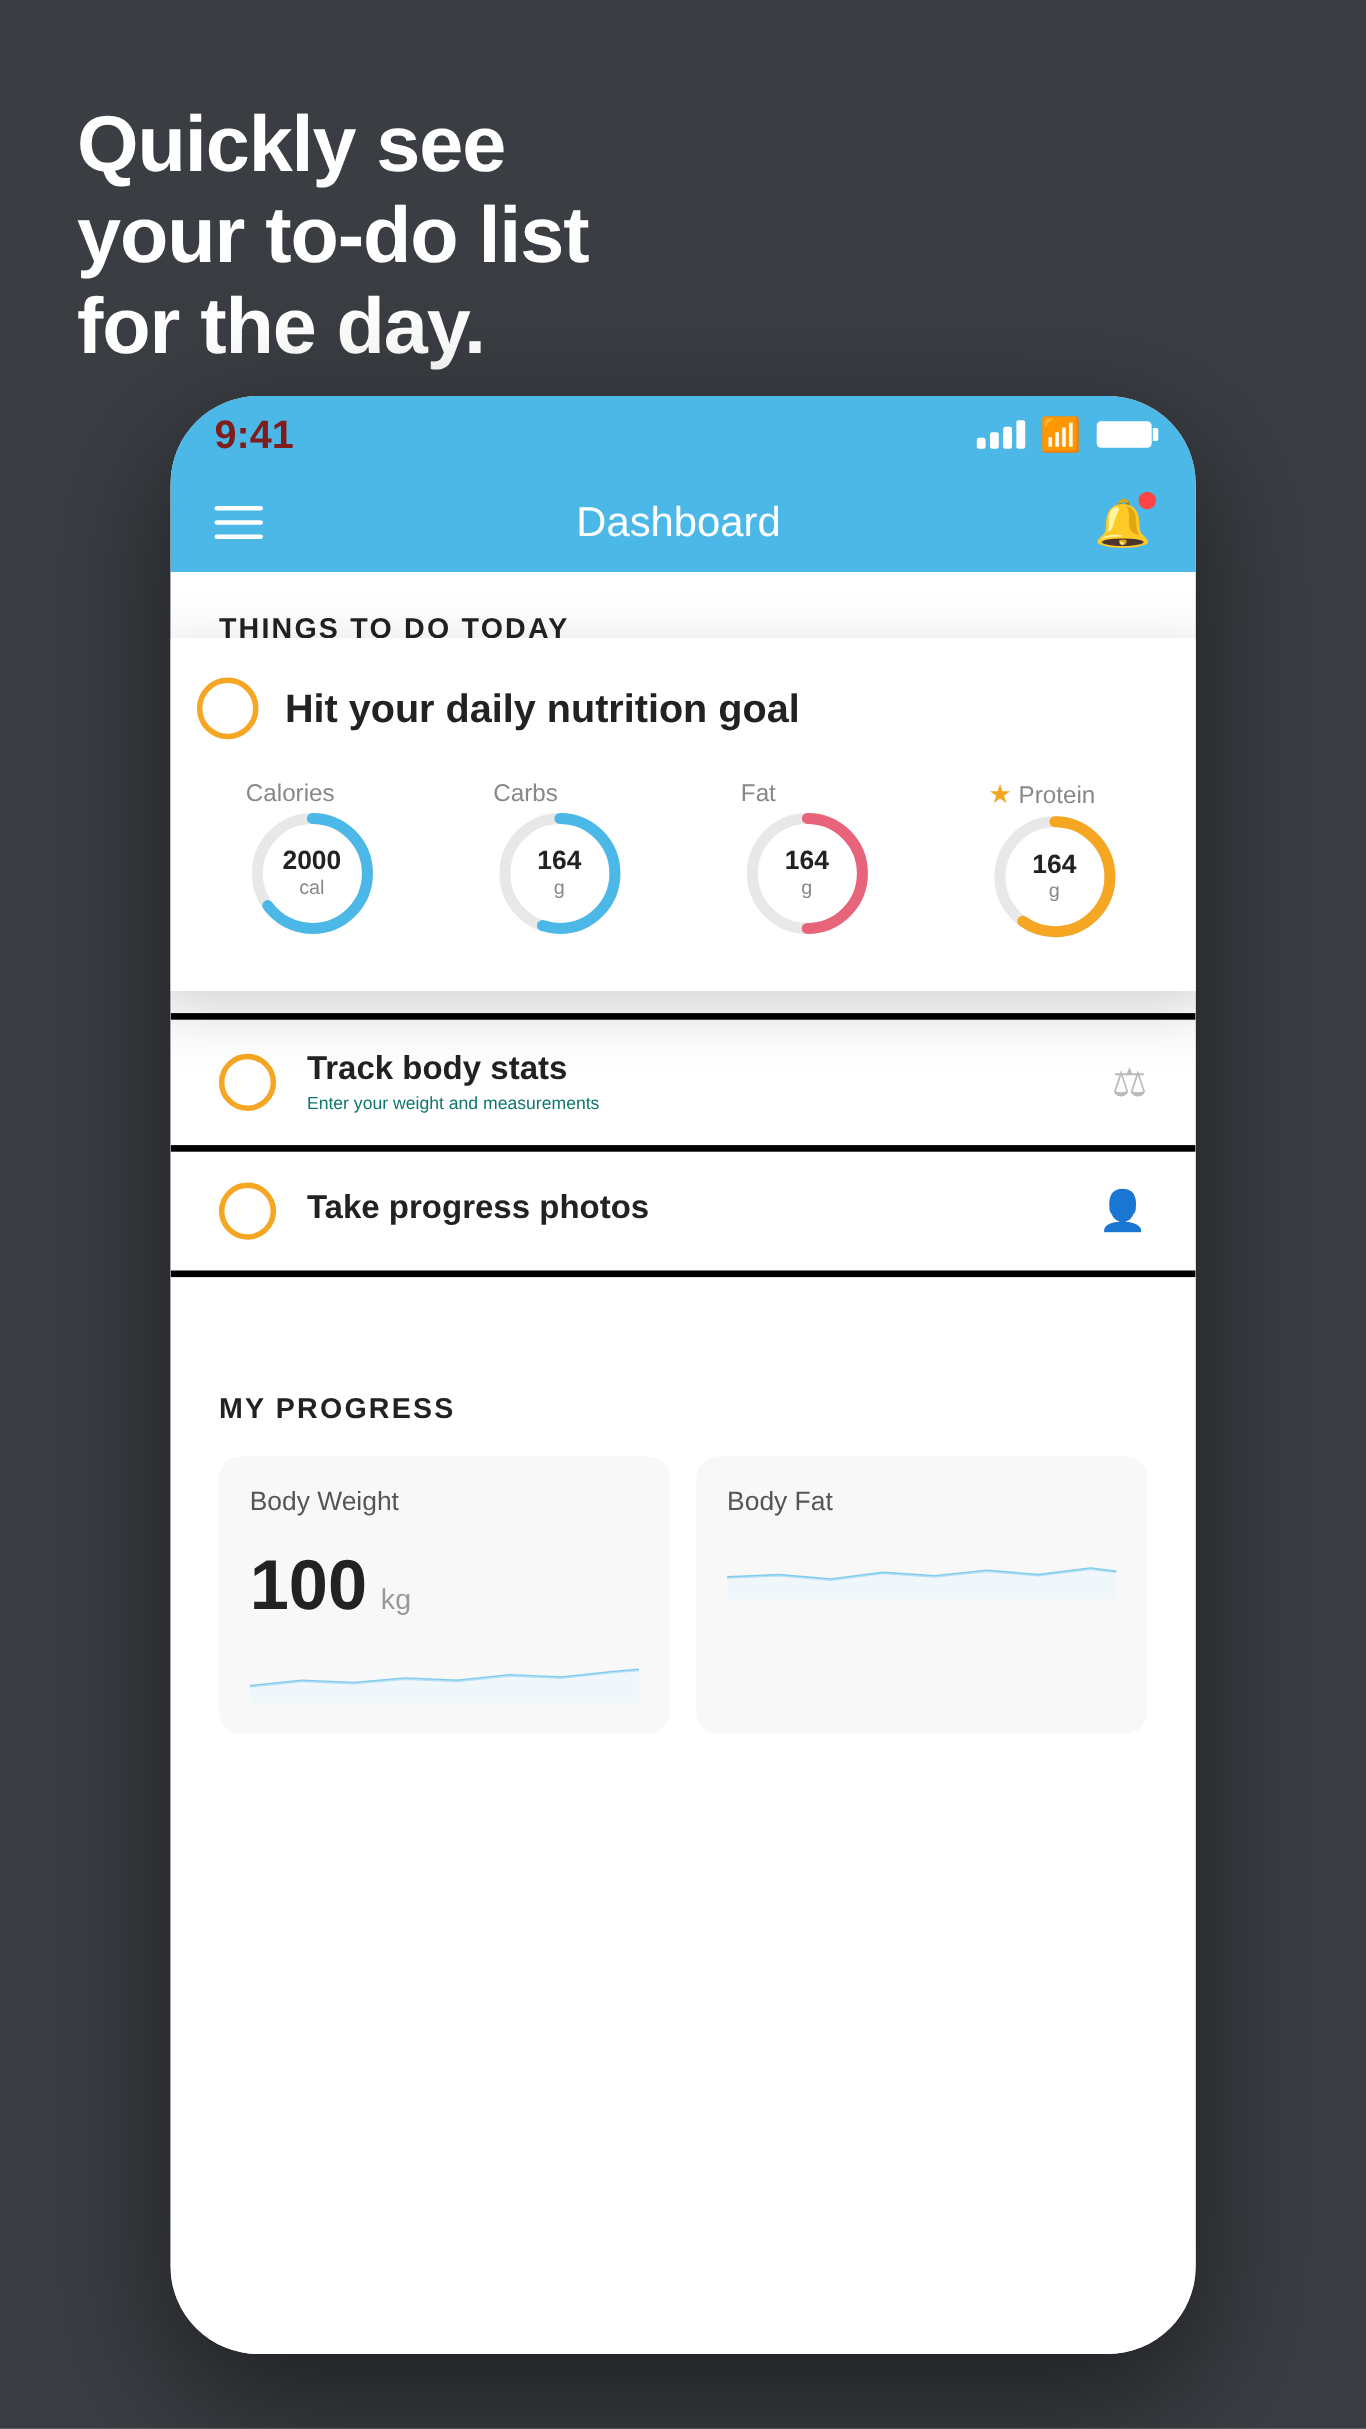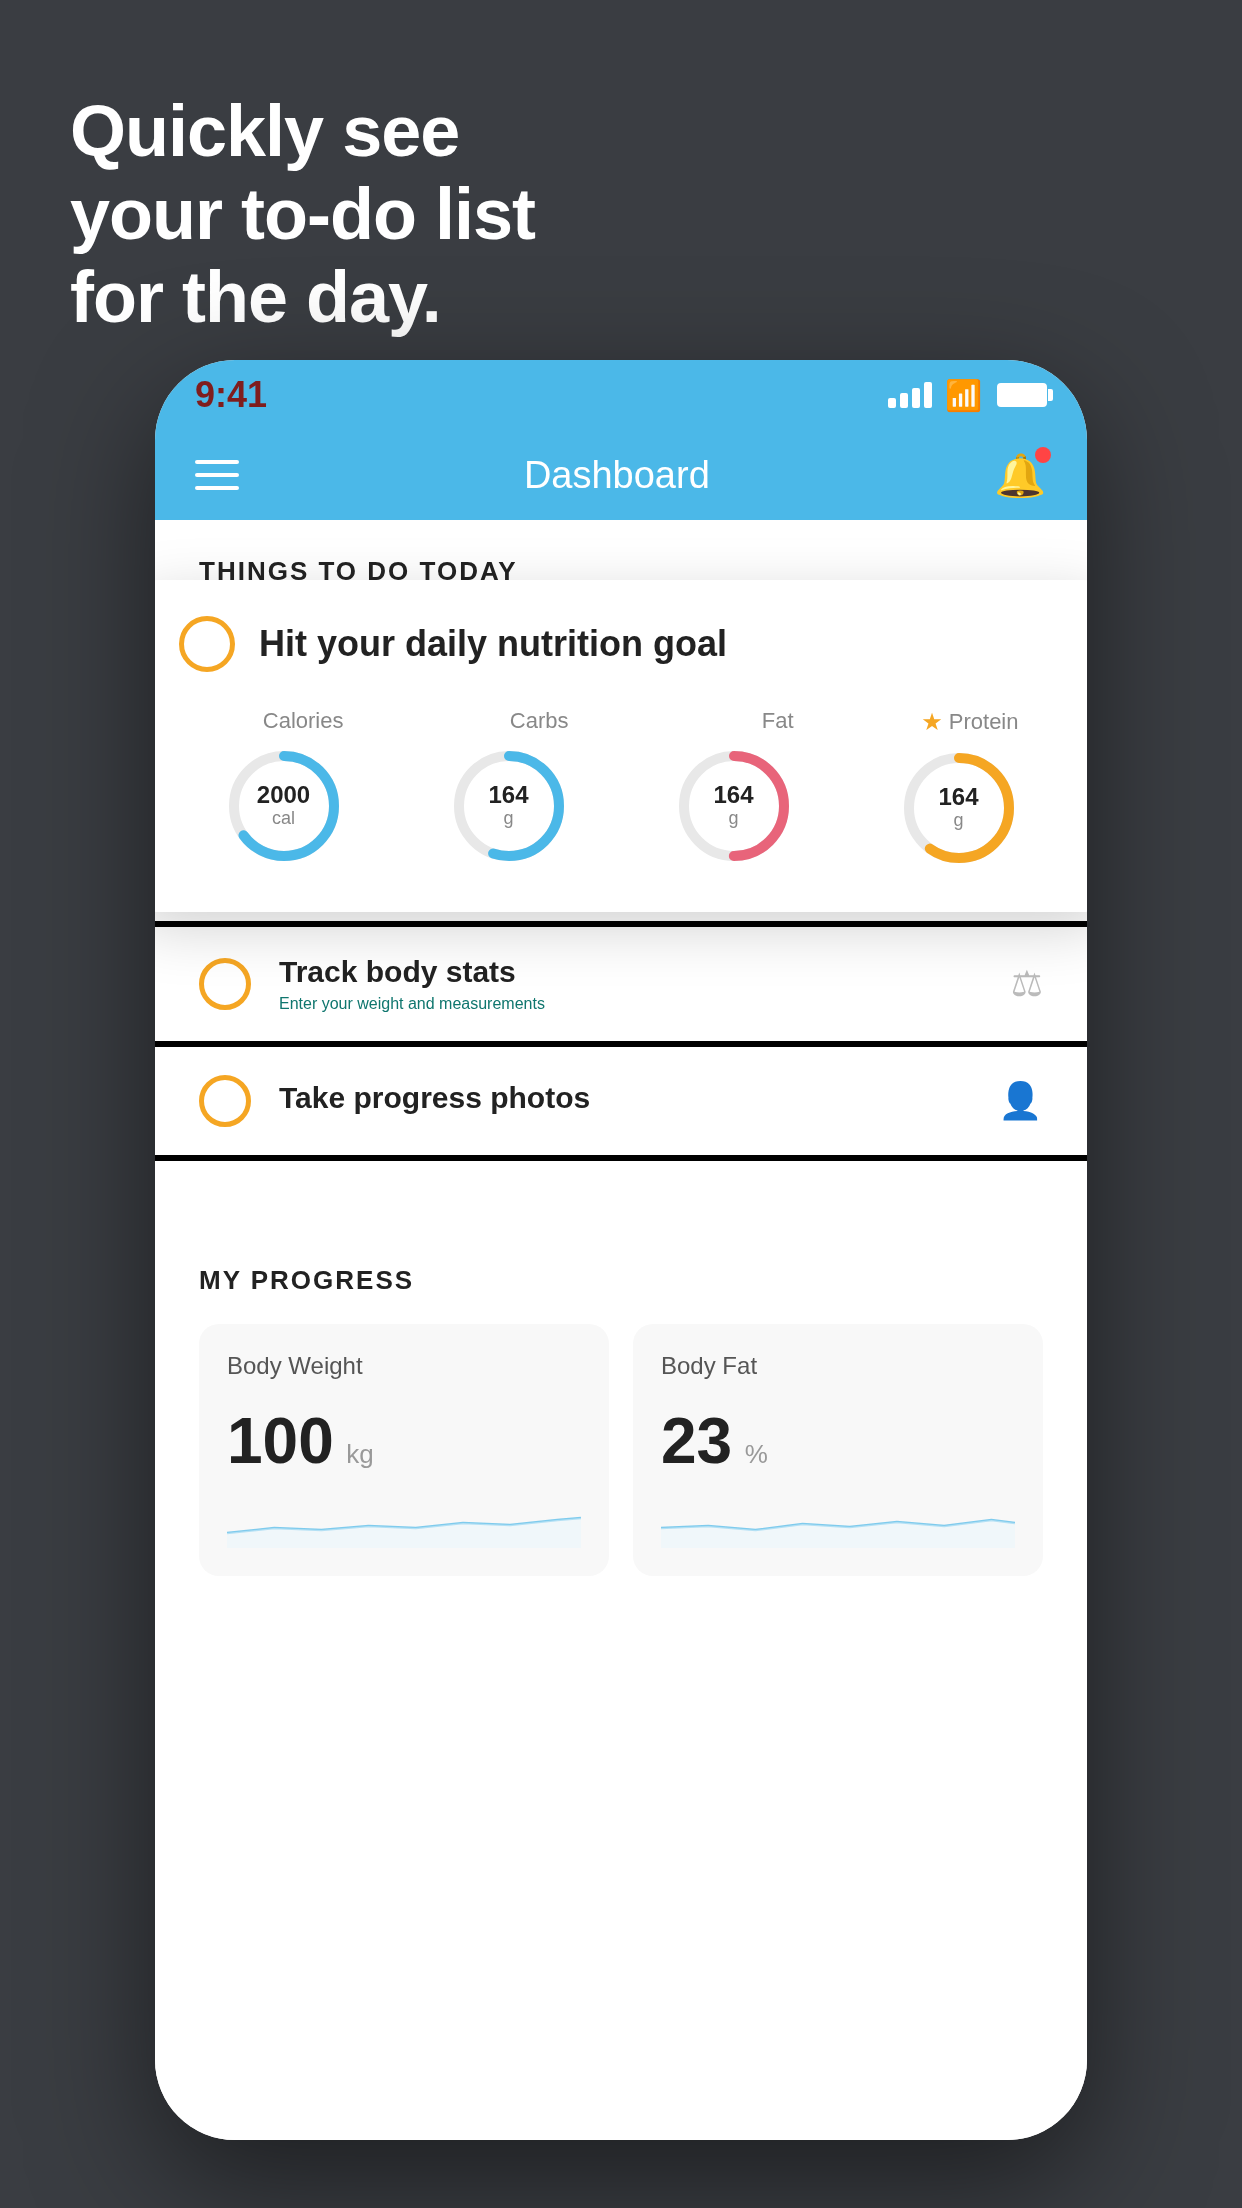--- a/index.html
+++ b/index.html
@@ -181,22 +181,21 @@
 
     .nutrition-grid {
       display: flex;
       justify-content: space-around;
       align-items: flex-start;
       gap: 16px;
     }
     .nutrition-item {
       display: flex;
       flex-direction: column;
-      align-items: flex-end;
-      gap: 12px;
+      align-items: flex-start;
     }
     .nutrition-label {
       font-size: 22px;
       color: #888;
     }
     .nutrition-label.star-label {
       display: flex;
       align-items: center;
       gap: 6px;
     }
@@ -479,24 +478,20 @@
           <div class="mini-chart">
             <svg viewBox="0 0 300 50" preserveAspectRatio="none">
               <polyline points="0,35 40,30 80,32 120,28 160,30 200,25 240,27 280,22 300,20" fill="none" stroke="#4bb8e8" stroke-width="2.5" opacity="0.7"></polyline>
               <polygon points="0,35 40,30 80,32 120,28 160,30 200,25 240,27 280,22 300,20 300,50 0,50" fill="#e8f5fb" opacity="0.5"></polygon>
             </svg>
           </div>
         </div>
 
         <div class="progress-card">
           <div class="progress-card-title">Body Fat</div>
-          <div>
-            <span class="progress-value">23</span>
-            <span class="progress-unit">%</span>
-          </div>
           <div class="mini-chart">
             <svg viewBox="0 0 300 50" preserveAspectRatio="none">
               <polyline points="0,30 40,28 80,32 120,26 160,29 200,24 240,28 280,22 300,25" fill="none" stroke="#4bb8e8" stroke-width="2.5" opacity="0.7"></polyline>
               <polygon points="0,30 40,28 80,32 120,26 160,29 200,24 240,28 280,22 300,25 300,50 0,50" fill="#e8f5fb" opacity="0.5"></polygon>
             </svg>
           </div>
         </div>
 
       </div>
     </div>

